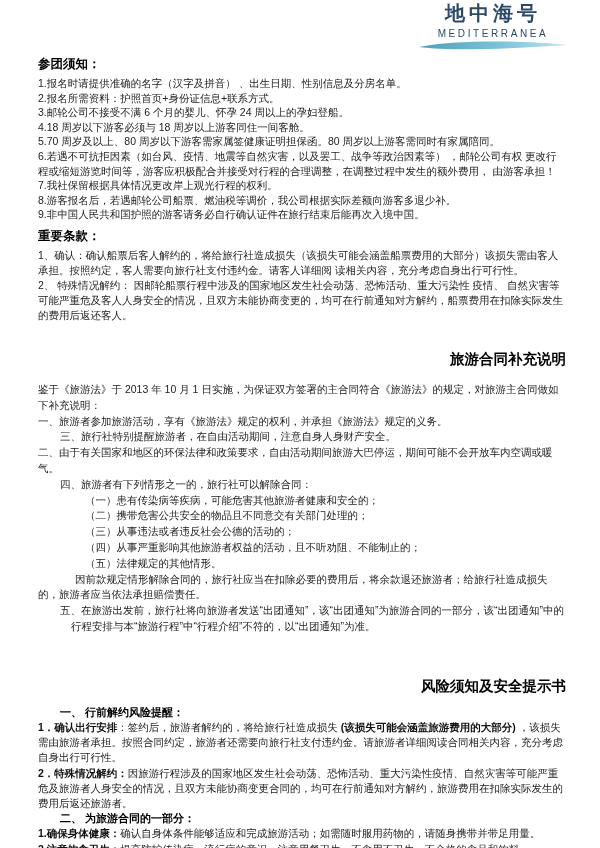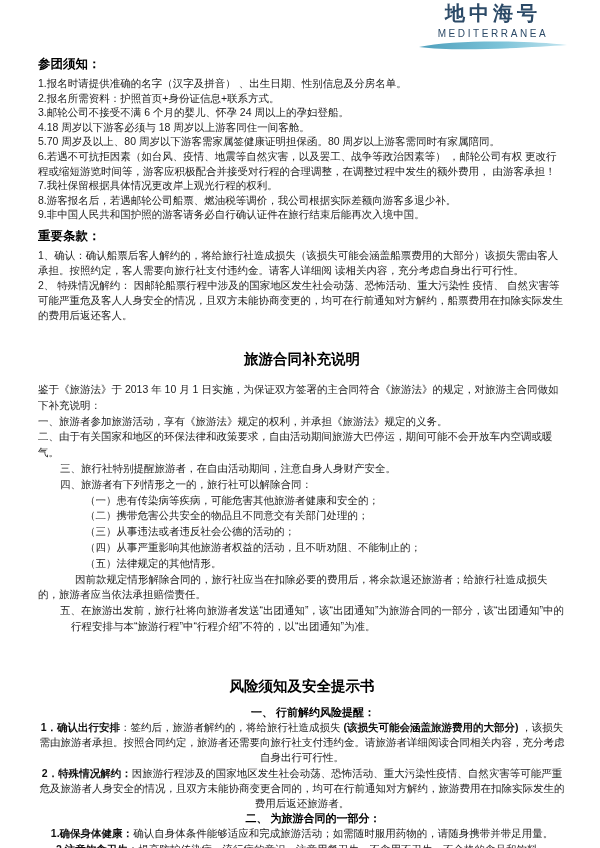--- a/index.html
+++ b/index.html
@@ -44,39 +44,39 @@
   }
   .line {
     font-size: 10.5px;
     line-height: 14.6px;
     color: #222;
   }
   .terms-block { margin-top: 6px; }
   .terms-block .line { line-height: 15px; }
 
   .center-title {
-    text-align: center;
+    text-align: right;
     font-size: 14.5px;
     font-weight: bold;
     color: #000;
   }
   .contract-block { margin-top: 27px; }
   .contract-body { margin-top: 13px; }
   .contract-body .line { line-height: 15.8px; }
   .indent-1 { margin-left: 22px; }
   .indent-2 { margin-left: 47px; }
   .first-indent { text-indent: 37px; }
   .hang {
     padding-left: 33px;
     text-indent: -11px;
   }
 
   .risk-block { margin-top: 42px; }
   .risk-body { margin-top: 9px; }
-  .risk-body .line { line-height: 15.2px; text-align: center; }
+  .risk-body .line { line-height: 15.2px; }
   .sub-head {
     margin-left: 22px;
     font-weight: bold;
     font-size: 11px;
     color: #000;
   }
   b { color: #111; }
 </style>
 </head>
 <body>
@@ -115,22 +115,22 @@
     <p class="sec-title">重要条款：</p>
     <p class="line">1、确认：确认船票后客人解约的，将给旅行社造成损失（该损失可能会涵盖船票费用的大部分）该损失需由客人承担。按照约定，客人需要向旅行社支付违约金。请客人详细阅 读相关内容，充分考虑自身出行可行性。</p>
     <p class="line">2、 特殊情况解约：  因邮轮船票行程中涉及的国家地区发生社会动荡、恐怖活动、重大污染性 疫情、 自然灾害等可能严重危及客人人身安全的情况，且双方未能协商变更的，均可在行前通知对方解约，船票费用在扣除实际发生的费用后返还客人。</p>
   </div>
 
   <div class="contract-block">
     <p class="center-title">旅游合同补充说明</p>
     <div class="contract-body">
       <p class="line">鉴于《旅游法》于 2013 年 10 月 1 日实施，为保证双方签署的主合同符合《旅游法》的规定，对旅游主合同做如下补充说明：</p>
       <p class="line">一、旅游者参加旅游活动，享有《旅游法》规定的权利，并承担《旅游法》规定的义务。</p>
+      <p class="line indent-1">三、旅行社特别提醒旅游者，在自由活动期间，注意自身人身财产安全。</p>
       <p class="line">二、由于有关国家和地区的环保法律和政策要求，自由活动期间旅游大巴停运，期间可能不会开放车内空调或暖气。</p>
-      <p class="line indent-1">三、旅行社特别提醒旅游者，在自由活动期间，注意自身人身财产安全。</p>
       <p class="line indent-1">四、旅游者有下列情形之一的，旅行社可以解除合同：</p>
       <p class="line indent-2">（一）患有传染病等疾病，可能危害其他旅游者健康和安全的；</p>
       <p class="line indent-2">（二）携带危害公共安全的物品且不同意交有关部门处理的；</p>
       <p class="line indent-2">（三）从事违法或者违反社会公德的活动的；</p>
       <p class="line indent-2">（四）从事严重影响其他旅游者权益的活动，且不听劝阻、不能制止的；</p>
       <p class="line indent-2">（五）法律规定的其他情形。</p>
       <p class="line first-indent">因前款规定情形解除合同的，旅行社应当在扣除必要的费用后，将余款退还旅游者；给旅行社造成损失的，旅游者应当依法承担赔偿责任。</p>
       <p class="line hang">五、在旅游出发前，旅行社将向旅游者发送“出团通知”，该“出团通知”为旅游合同的一部分，该“出团通知”中的行程安排与本“旅游行程”中“行程介绍”不符的，以“出团通知”为准。</p>
     </div>
   </div>

